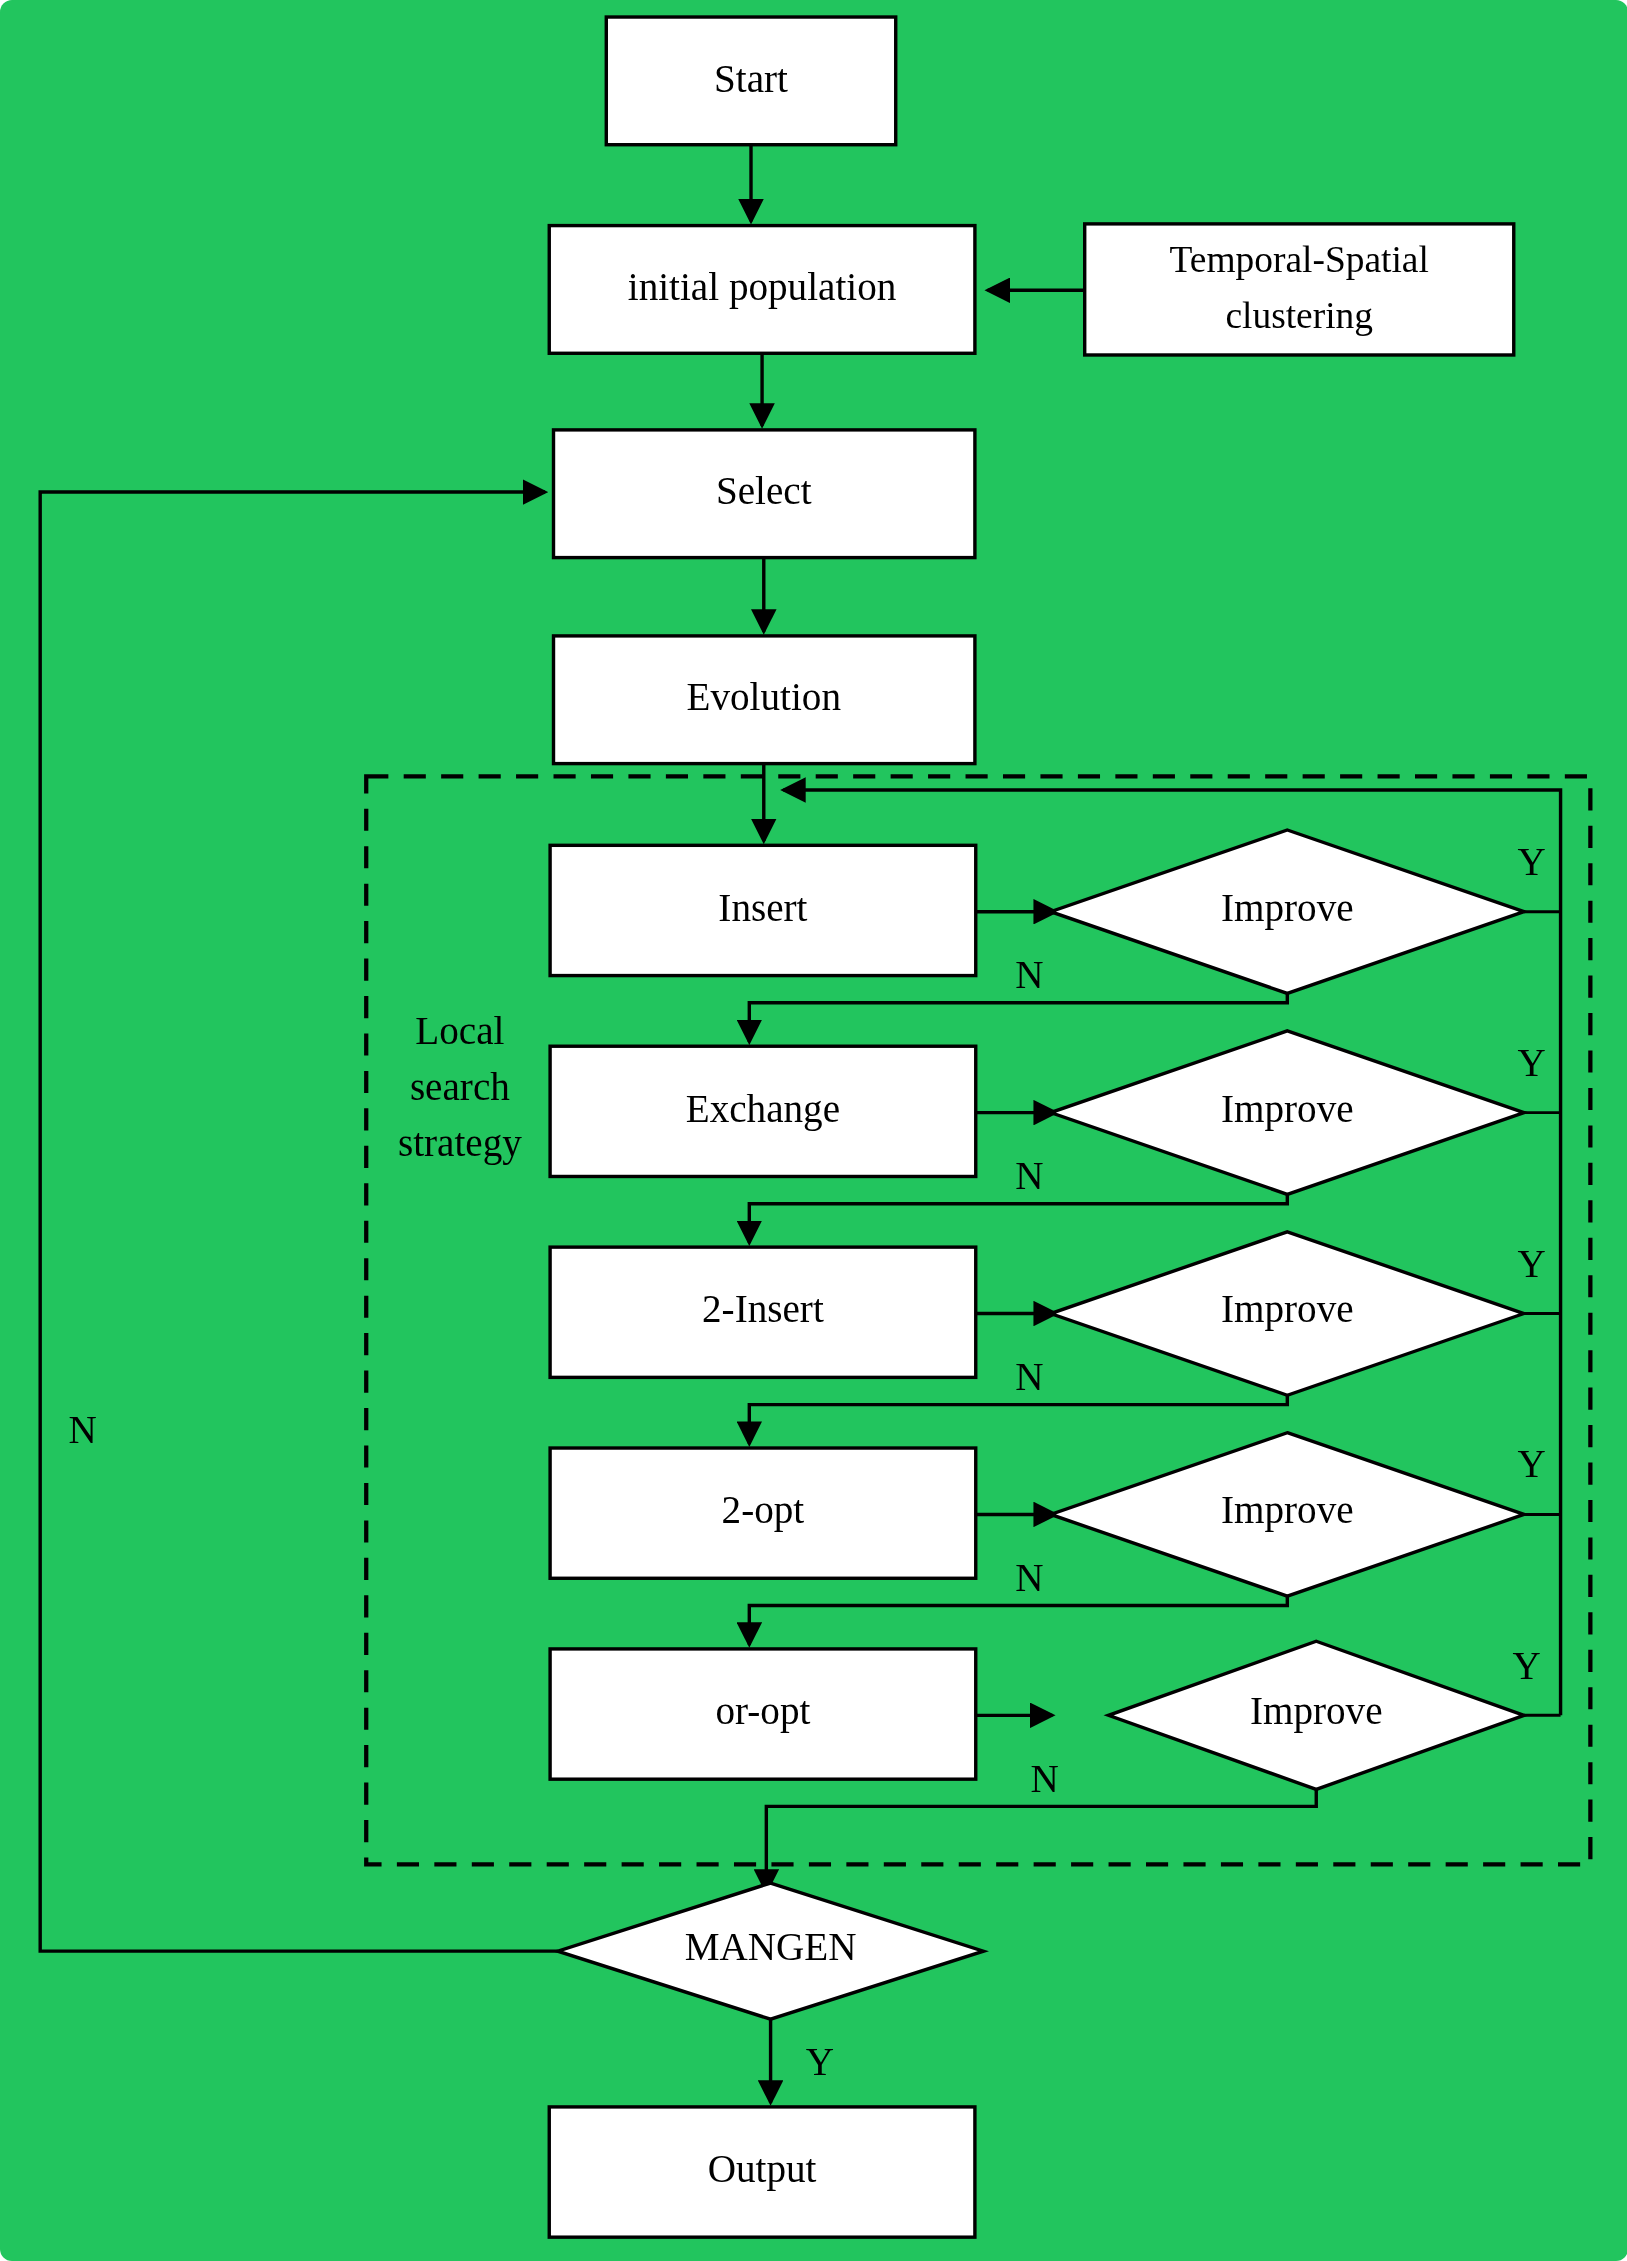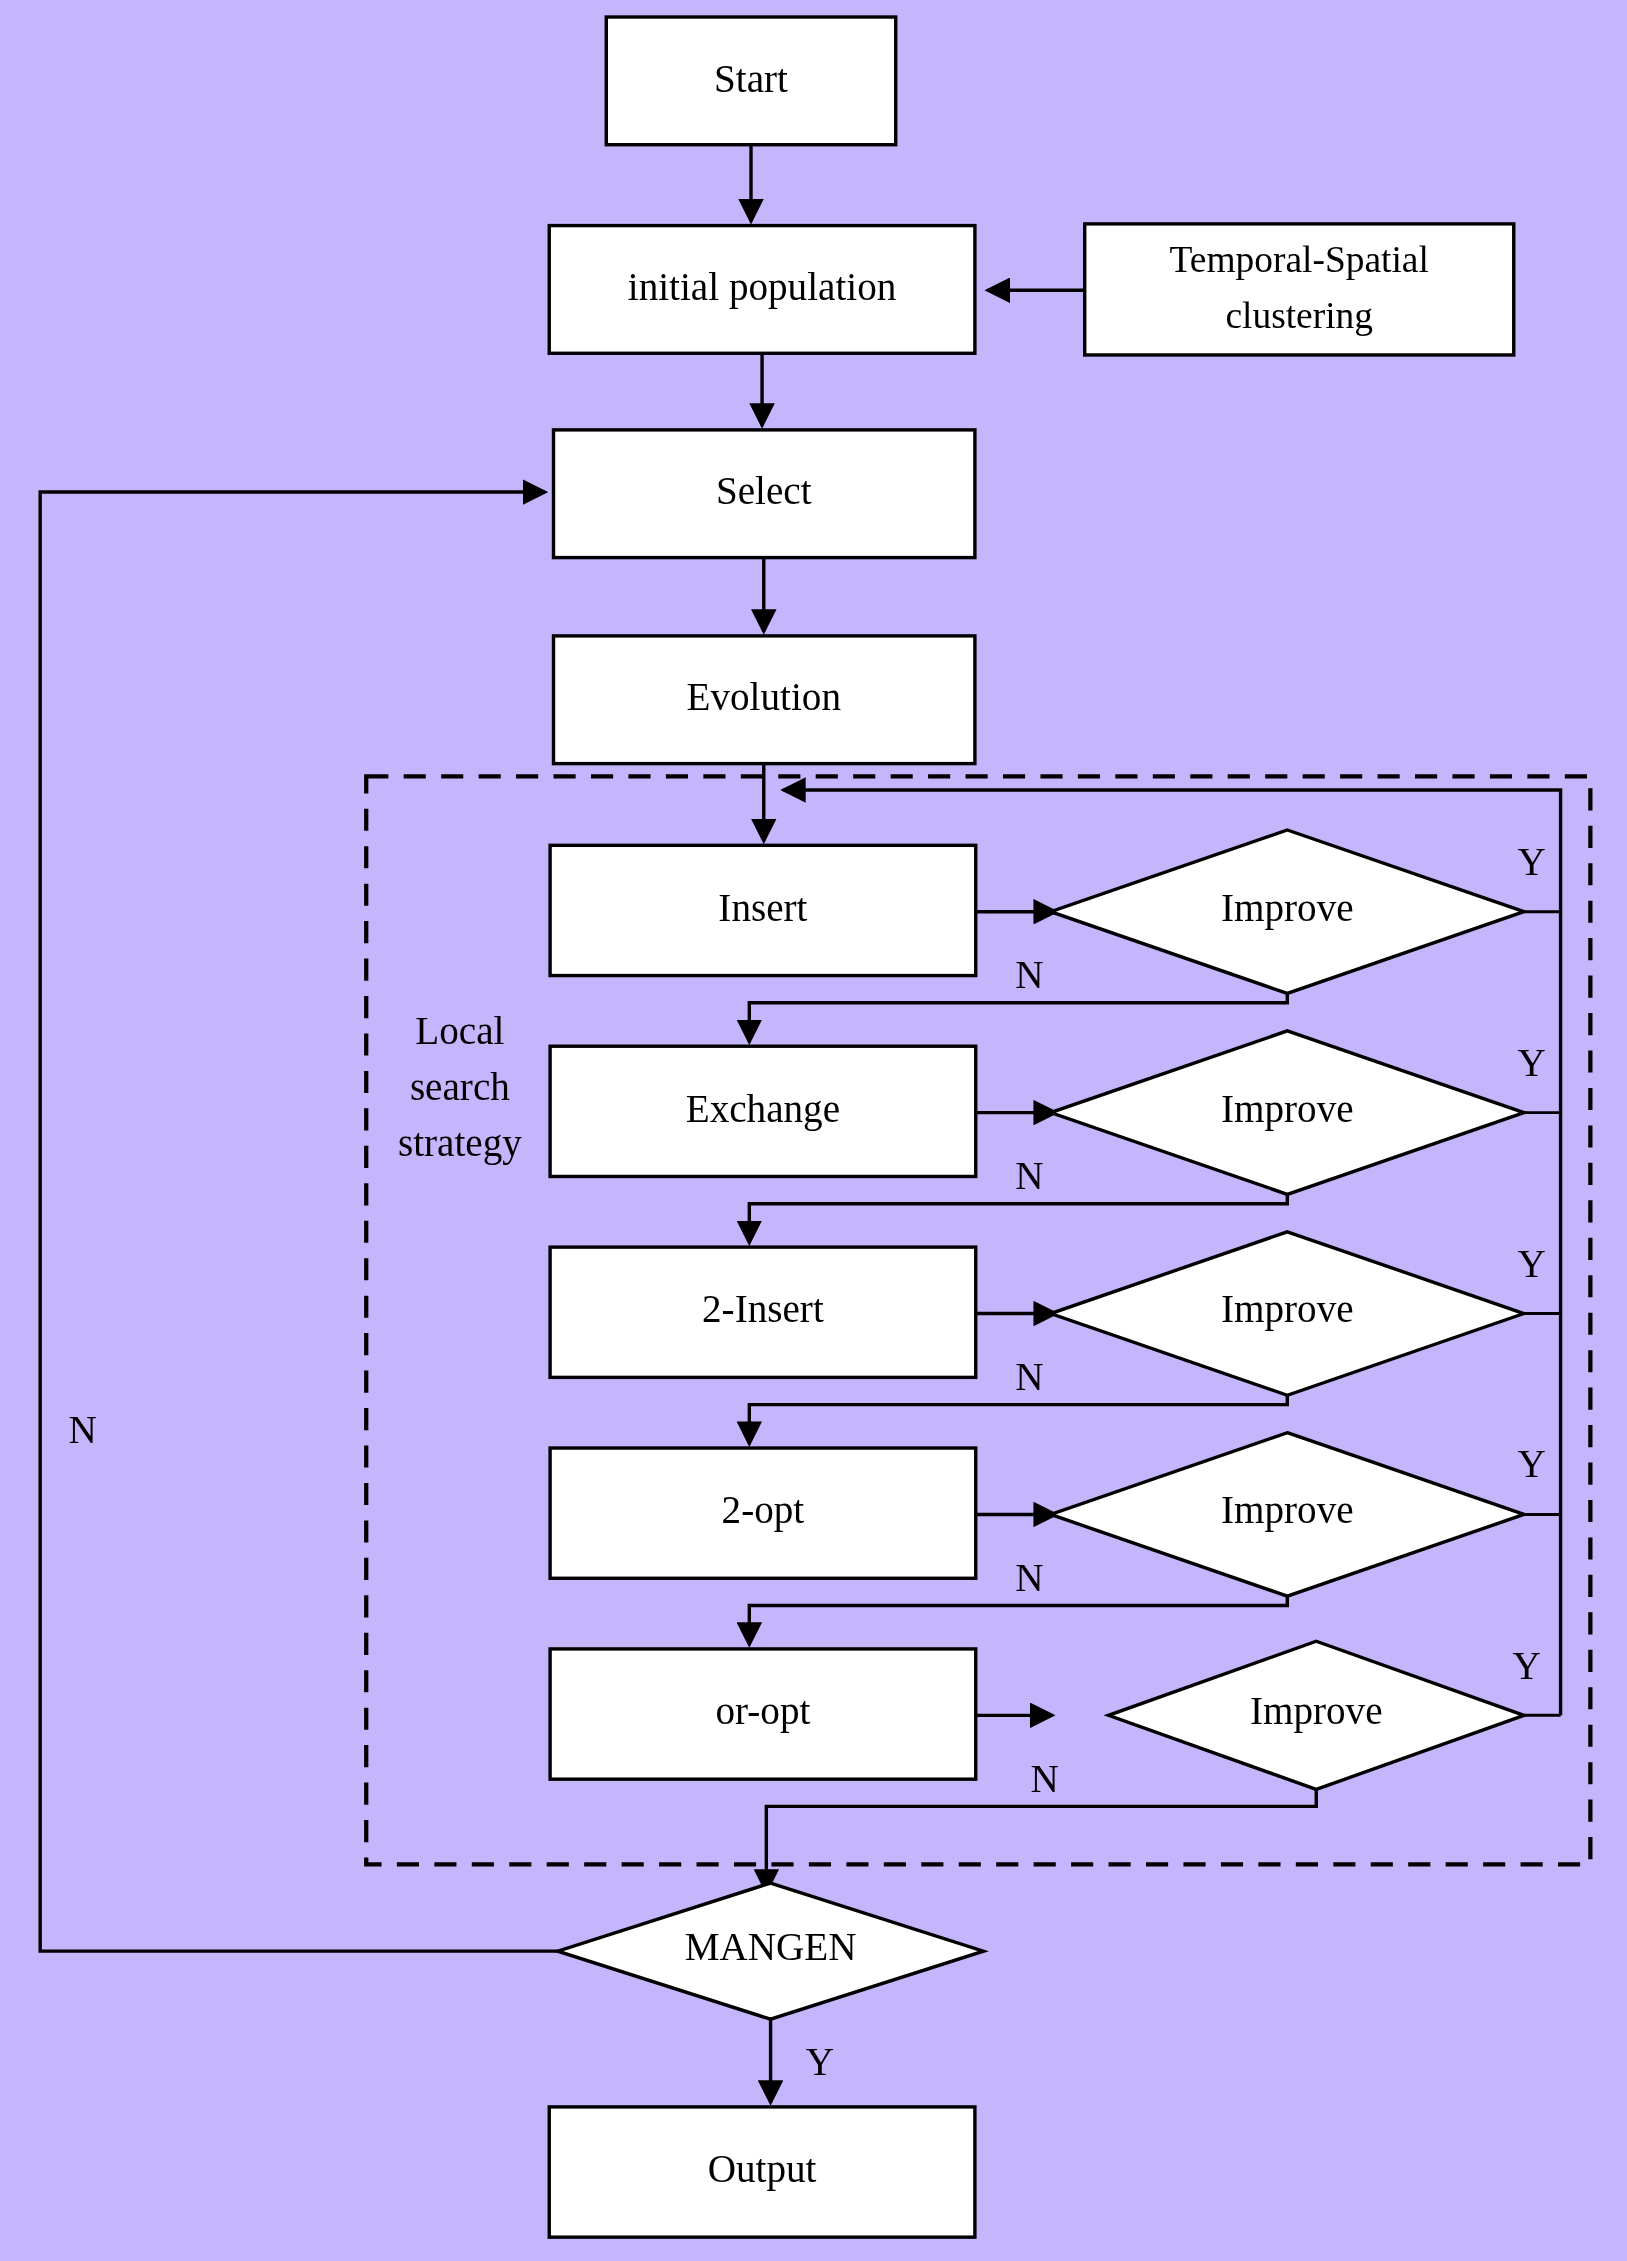--- a/index.html
+++ b/index.html
@@ -1,17 +1,17 @@
 <!DOCTYPE html>
 <html style="font-size:13.6px"><head>
 <meta charset="utf-8">
 <style>
   html,body{margin:0;padding:0;background:#ffffff;}
   body{width:1628px;height:2261px;font-family:"Liberation Serif","DejaVu Serif",serif;}
-  #stage{position:relative;width:1628px;height:2261px;background:#c4b5fd;overflow:hidden;}
+  #stage{position:relative;width:1628px;height:2261px;background:#22c55e;overflow:hidden;border-radius:12px;}
   svg.flow{position:absolute;top:0;left:0;width:1628px;height:2261px;}
   .node-rect{fill:#ffffff;stroke:#000000;stroke-width:4;}
   .node-diamond{fill:#ffffff;stroke:#000000;stroke-width:4;}
   .dashed-box{fill:none;stroke:#000000;stroke-width:5;stroke-dasharray:26 18;}
   .edge{stroke:#000000;stroke-width:4;fill:none;}
   .edge-thin{stroke:#000000;stroke-width:3.5;fill:none;}
   text{font-family:"Liberation Serif","DejaVu Serif",serif;fill:#000;}
   .lbl{font-size:46px;text-anchor:middle;dominant-baseline:middle;}
   .lbl-sm{font-size:44px;text-anchor:middle;dominant-baseline:middle;}
   .yn{font-size:46px;text-anchor:middle;dominant-baseline:middle;}

